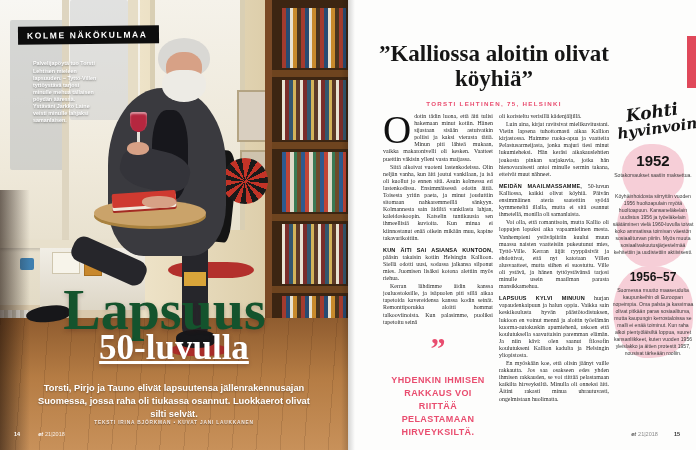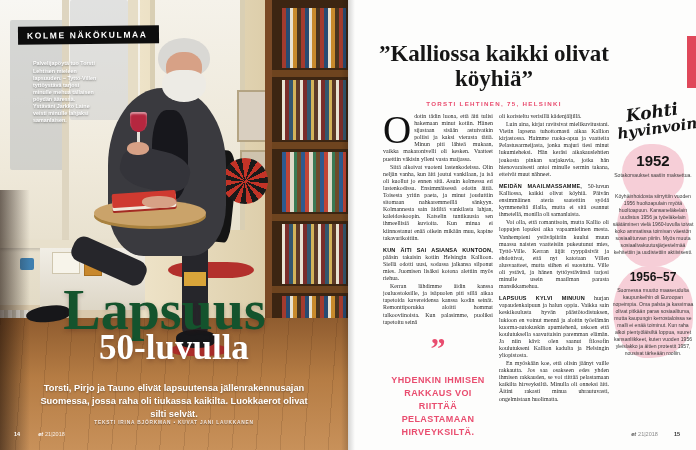--- a/index.html
+++ b/index.html
@@ -72,21 +72,21 @@
   .section-label{position:absolute;left:18px;top:26px;background:#0d0d0d;color:#fff;
                  padding:4px 11px 4px 9px;font-size:8.5px;font-weight:bold;letter-spacing:1.6px;z-index:6;
                  transform:rotate(-.6deg);}
   .photo-caption{position:absolute;left:33px;top:55px;width:64px;z-index:6;color:#fff;
                  font-size:5.4px;font-weight:bold;line-height:1.32;text-shadow:0 1px 2px rgba(0,0,0,.45);}
   .title-pink{position:absolute;left:0;top:270px;width:305px;margin:12px;text-align:center;z-index:6;
               font-family:"Liberation Serif",serif;font-weight:bold;font-size:56px;line-height:1;
               color:#14532d;text-shadow:0 2px 4px rgba(60,20,20,.25);}
   .title-white{position:absolute;left:0;top:330px;width:348px;margin:0;text-align:center;z-index:6;
                font-family:"Liberation Serif",serif;font-weight:bold;font-size:35px;line-height:1;
-               color:#ffffff;text-shadow:0 2px 4px rgba(60,20,20,.3);}
+               color:#ffffff;text-shadow:0 2px 4px rgba(60,20,20,.3);text-decoration:underline;}
   .standfirst{position:absolute;left:34px;top:382px;width:280px;margin:0;text-align:center;z-index:6;
               color:#fff;font-size:9.3px;font-weight:bold;line-height:1.42;text-shadow:0 1px 2px rgba(0,0,0,.35);}
   .byline{position:absolute;left:0;top:420px;width:348px;margin:0;text-align:center;z-index:6;
           color:#f5e9e0;font-size:4.8px;letter-spacing:.8px;font-weight:bold;text-shadow:0 1px 1px rgba(0,0,0,.4);}
   .footer-l{position:absolute;left:14px;top:431px;z-index:6;color:#fff;font-size:5.5px;}
   .footer-l .pageno{font-weight:bold;margin-right:18px;}
   .footer-l .logo{font-weight:bold;font-style:italic;margin-right:2px;}
   .footer-l .issue{opacity:.85;}
 
   
@@ -188,30 +188,30 @@
     <div class="ph hand"></div>
     <div class="ph table-top"></div>
     <div class="ph red-book"></div>
     <div class="ph hand2"></div>
     <div class="ph vignette"></div>
 
     <div class="section-label">KOLME NÄKÖKULMAA</div>
     <p class="photo-caption">Palvelijapöytä tuo Torsti Lehtisen mieleen lapsuuden. – Tyttö-Villen tyttöystävä tarjosi minulle mehua tällaisen pöydän ääressä. Ystäväni Jarkko Laine veisti minulle lahjaksi samanlaisen.</p>
     <h1 class="title-pink">Lapsuus</h1>
     <h1 class="title-white">50-luvulla</h1>
-    <p class="standfirst">Torsti, Pirjo ja Tauno elivät lapsuutensa jällenrakennusajan Suomessa, jossa raha oli tiukassa kaikilta. Luokkaerot olivat silti selvät.</p>
+    <p class="standfirst">Torsti, Pirjo ja Tauno elivät lapsuutensa jällenrakennusajan Suomessa, jossa raha oli tiukassa osannut. Luokkaerot olivat silti selvät.</p>
     <p class="byline">TEKSTI IRINA BJÖRKMAN • KUVAT JANI LAUKKANEN</p>
     <div class="footer-l">
       <span class="pageno">14</span><span class="logo">et</span><span class="issue">21|2018</span>
     </div>
   </section>
 
   <section class="page right">
     <div class="red-tab"></div>
-    <h2 class="headline">”Kalliossa kaikki olivat köyhiä”</h2>
+    <h2 class="headline">”Kalliossa aloitin olivat köyhiä”</h2>
     <p class="kicker">TORSTI LEHTINEN, 75, HELSINKI</p>
 
     <div class="col col1">
       <p><span class="dropcap">O</span><span>dotin tädin luona, että äiti tulisi hakemaan minut kotiin. Hänen sijastaan sisään astuivatkin poliisi ja kaksi vierasta tätiä. Minun piti lähteä mukaan, vaikka makaronivelli oli kesken. Vaatteet puettiin väkisin ylleni vasta maijassa.</span></p>
       <p class="ind">Siitä alkoivat vuoteni lastenkodeissa. Olin neljän vanha, kun äiti joutui vankilaan, ja isä oli kuollut jo ennen sitä. Asuin kolmessa eri lastenkodissa. Ensimmäisessä odotin äitiä. Toisesta yritin paeta, ja minut jouduttiin sitomaan nahkaremmeillä sänkyyn. Kolmannesta sain äidiltä vankilasta lahjan, kaleidoskoopin. Katselin tuntikausia sen ihmeellisiä kuvioita. Kun minua ei kiinnostanut enää oikein mikään muu, kapine takavarikoitiin.</p>
       <p class="sp"><span class="lead">KUN ÄITI SAI ASIANSA KUNTOON, </span><span>pääsin takaisin kotiin Helsingin Kallioon. Siellä odotti uusi, sodassa jalkansa silponut mies. Juomisen lisäksi kotona alettiin myös riehua.</span></p>
       <p class="ind">Kerran lähdimme äidin kanssa jouluostoksille, ja isäpuolen piti sillä aikaa tapetoida kavereidensa kanssa kodin seinät. Remonttiporukka aloitti hommat talkooviinoista. Kun palasimme, puoliksi tapetoitu seinä</p>
     </div>
 
     <div class="pullquote">

